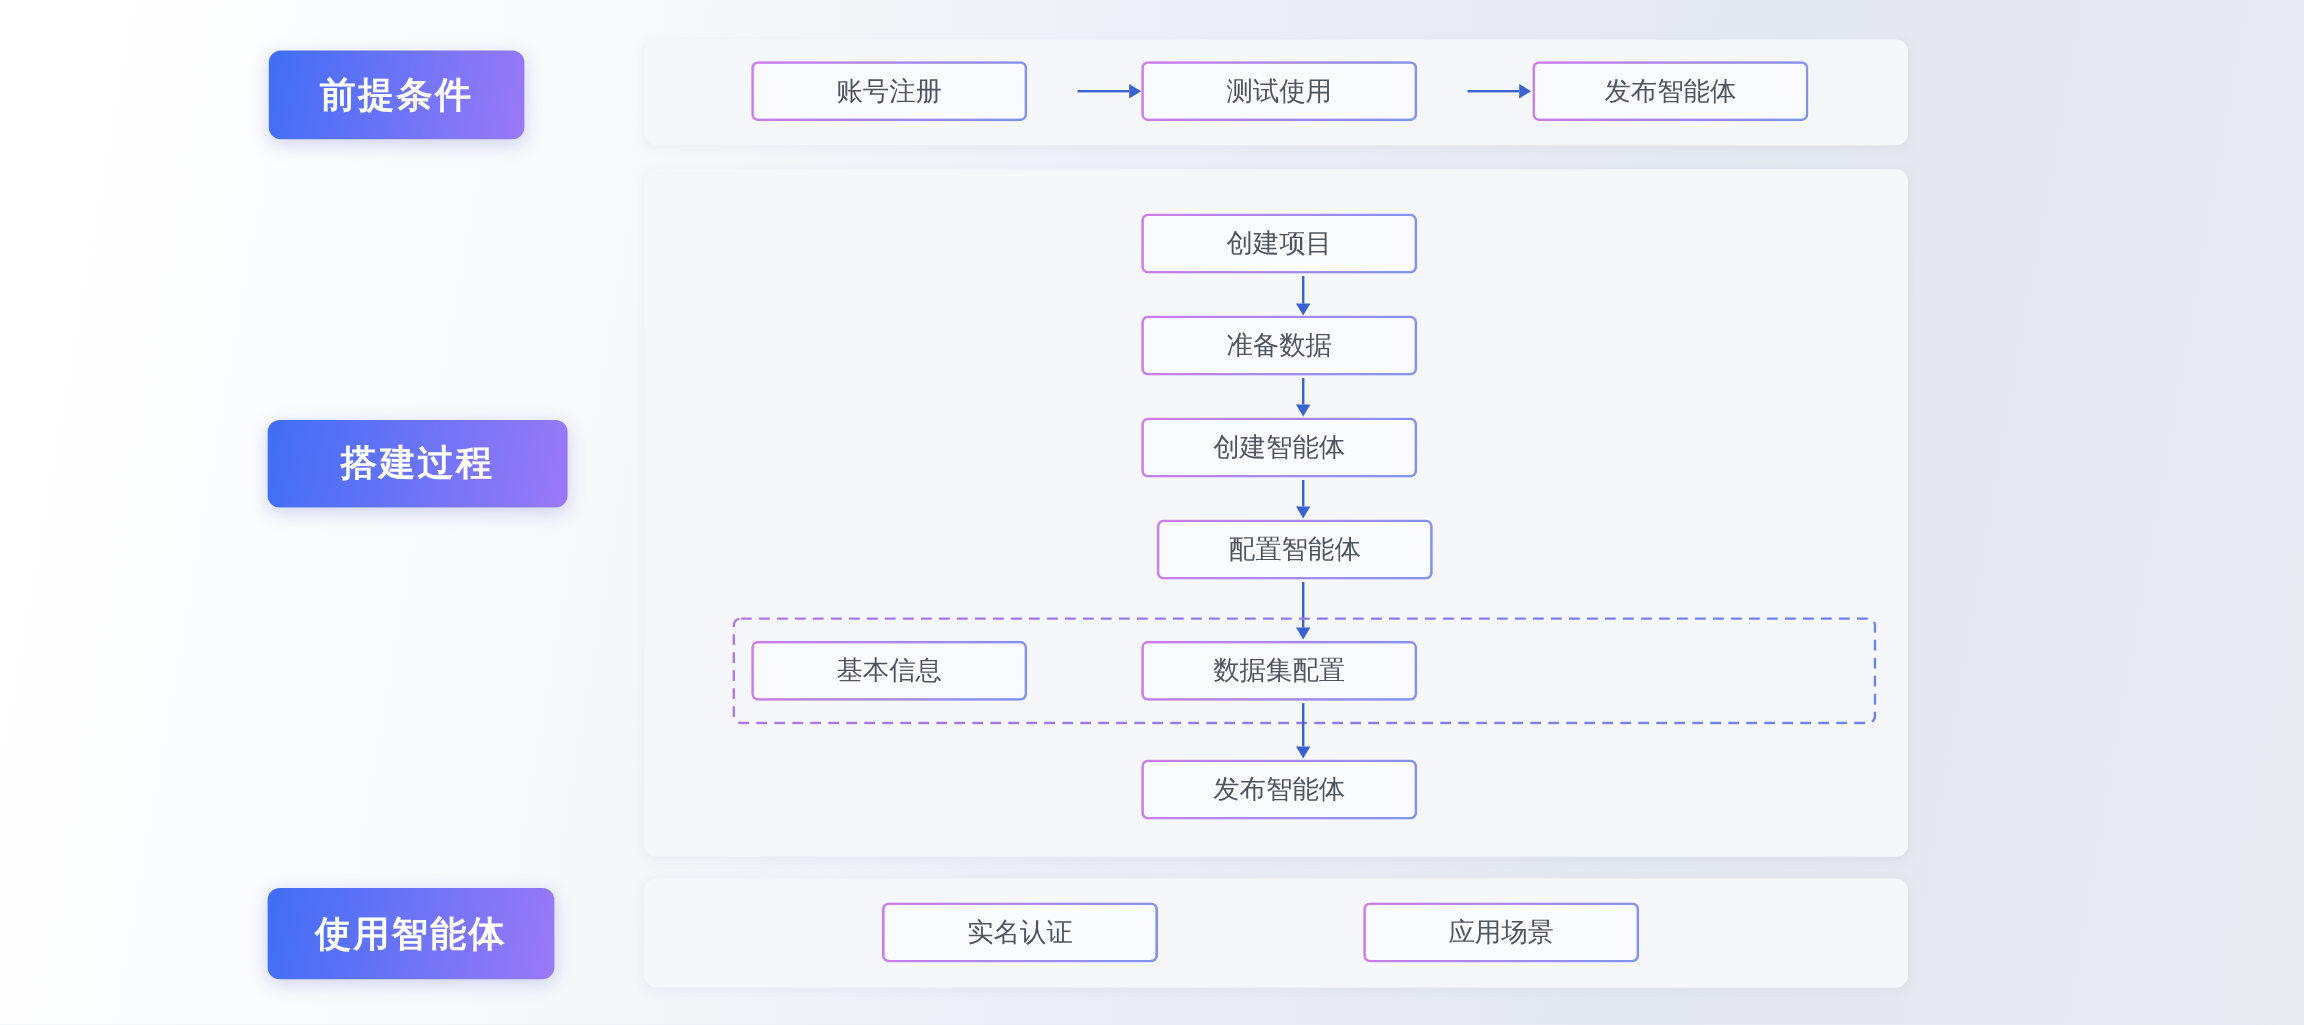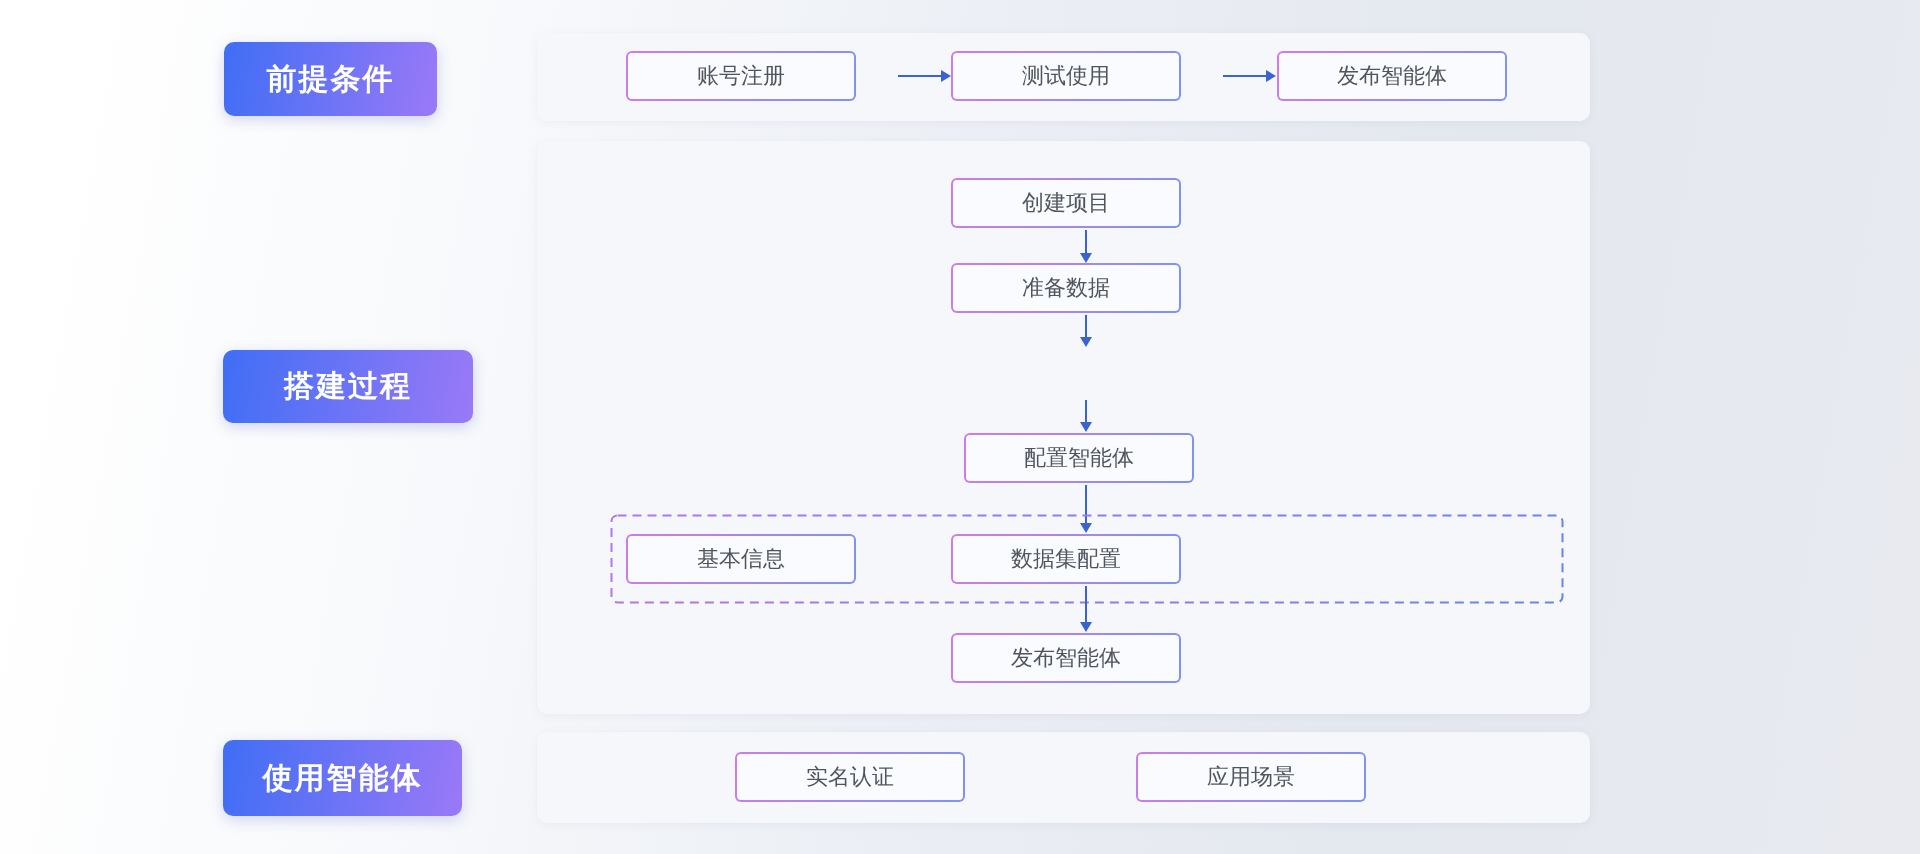--- a/index.html
+++ b/index.html
@@ -87,20 +87,21 @@
   <div class="node" style="left:1277px;top:51px;">发布智能体</div>
 
   <div class="node" style="left:951px;top:178px;">创建项目</div>
 
   <div class="arrow-down" style="left:1085px;top:230px;height:23px;"></div>
 
   <div class="node" style="left:951px;top:263px;">准备数据</div>
 
   <div class="arrow-down" style="left:1085px;top:315px;height:22px;"></div>
 
+  <div class="node" style="left:951px;top:348px;">创建智能体</div>
 
   <div class="arrow-down" style="left:1085px;top:400px;height:22px;"></div>
 
   <div class="node" style="left:964px;top:433px;">配置智能体</div>
 
   <div class="arrow-down" style="left:1085px;top:485px;height:38px;"></div>
 
   <div class="dashed-group" style="left:610px;top:514px;">
     <svg width="954" height="90">
       <defs>

